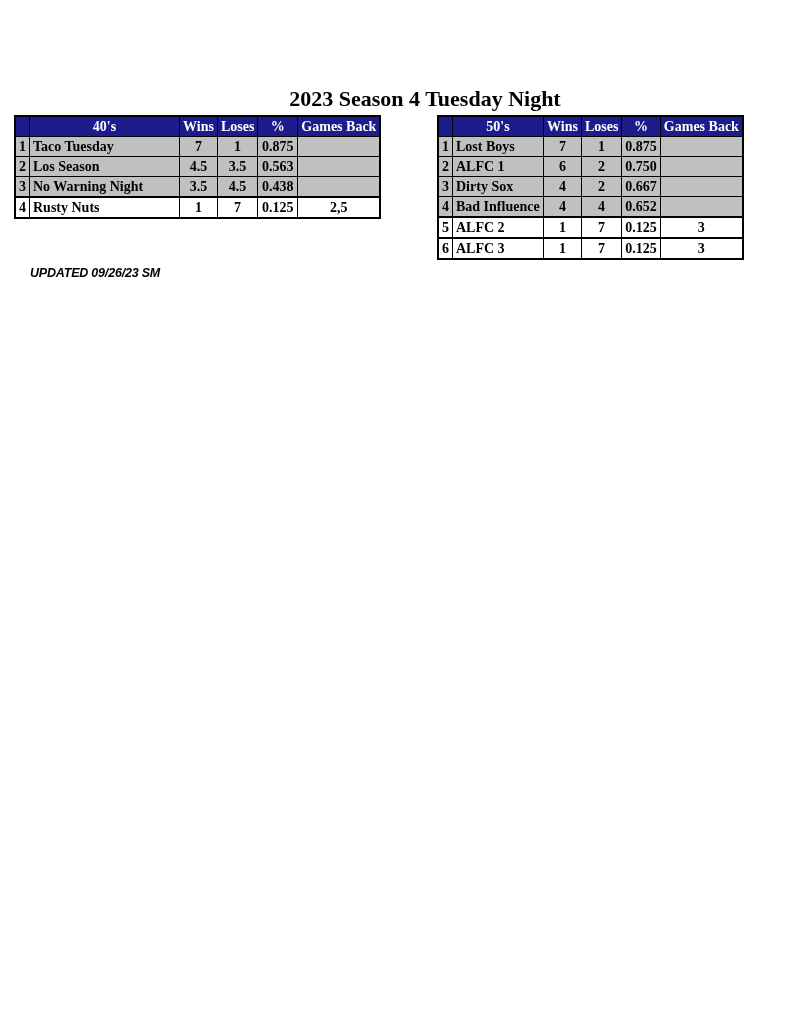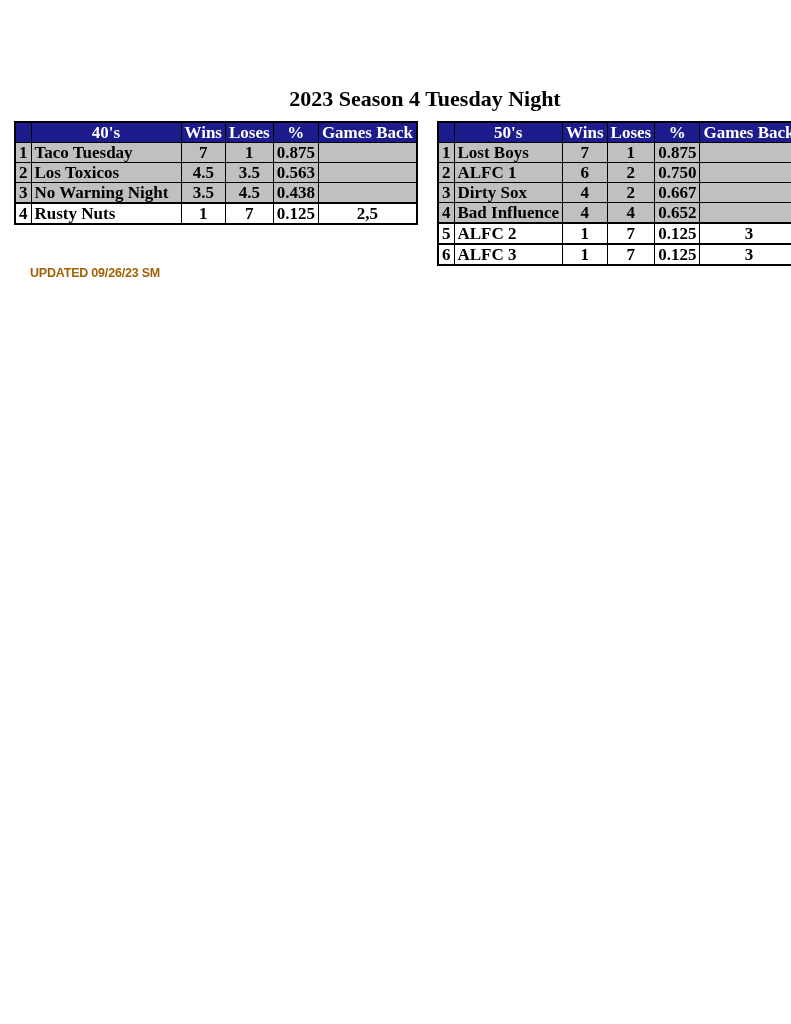--- a/index.html
+++ b/index.html
@@ -20,25 +20,25 @@
     font-family: "Liberation Serif", serif;
     font-size: 22px;
     font-weight: bold;
     letter-spacing: 0px;
     color: #000000;
     white-space: nowrap;
     margin-left: 48px;
   }
   table.standings {
     position: absolute;
-    top: 121px;
+    top: 115px;
     border-collapse: collapse;
     table-layout: fixed;
     font-family: "Liberation Serif", serif;
-    font-size: 17px;
+    font-size: 14px;
     font-weight: bold;
     border: 2px solid #000000;
   }
   table.standings.left  { left: 14px; }
   table.standings.right { left: 437px; }
   table.standings th, table.standings td {
     border: 1px solid #000000;
     height: 19px;
     padding: 0 3px;
     overflow: hidden;
@@ -63,21 +63,22 @@
   td.team { text-align: left; }
   td.num  { text-align: center; }
   .updated-note {
     position: absolute;
     left: 30px;
     top: 266px;
     font-family: "Liberation Sans", sans-serif;
     font-size: 12.5px;
     font-weight: bold;
     letter-spacing: -0.2px;
-    color: #a16207;
+    color: #000000;
+    font-style: italic;
   }
 </style>
 </head>
 <body>
 
 <h1 class="page-title">2023 Season 4 Tuesday Night</h1>
 
 <table class="standings left">
   <colgroup>
     <col style="width:14px">
@@ -101,21 +102,21 @@
     <tr class="gray">
       <td class="rank">1</td>
       <td class="team">Taco Tuesday</td>
       <td class="num">7</td>
       <td class="num">1</td>
       <td class="num">0.875</td>
       <td class="num"></td>
     </tr>
     <tr class="gray">
       <td class="rank">2</td>
-      <td class="team">Los Toxicos</td>
+      <td class="team">Los Season</td>
       <td class="num">4.5</td>
       <td class="num">3.5</td>
       <td class="num">0.563</td>
       <td class="num"></td>
     </tr>
     <tr class="gray">
       <td class="rank">3</td>
       <td class="team">No Warning Night</td>
       <td class="num">3.5</td>
       <td class="num">4.5</td>

